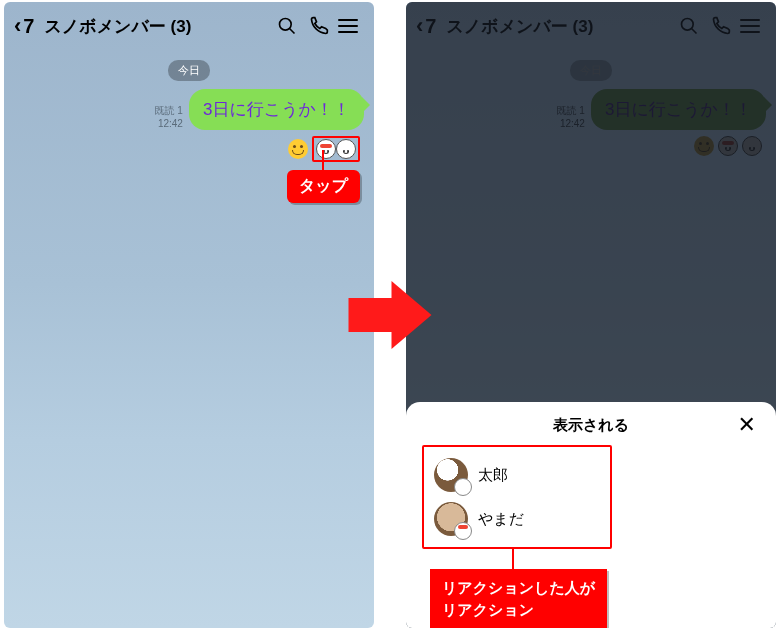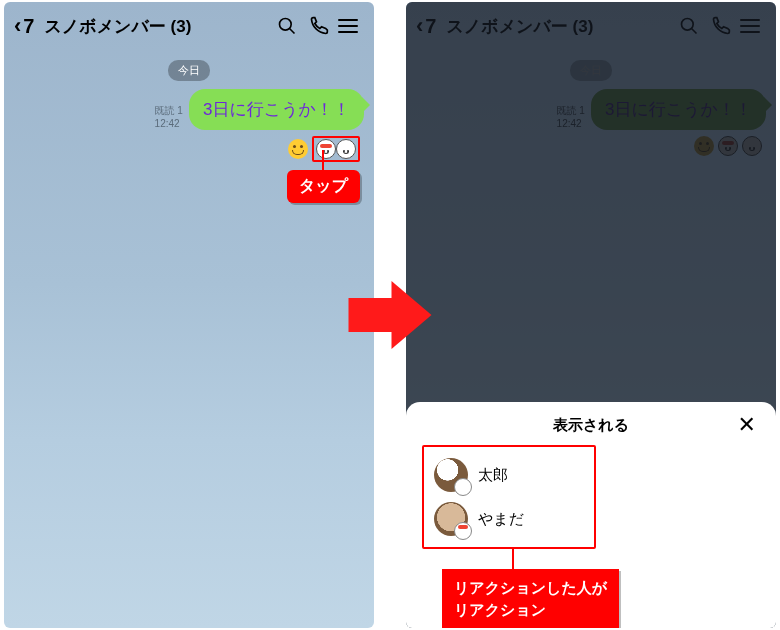--- a/index.html
+++ b/index.html
@@ -33,21 +33,21 @@
   .hdr svg { display:block; margin:auto; }
   .hamb { display:flex; flex-direction:column; gap:4px; width:20px; }
   .hamb span { display:block; height:2px; background:#000; border-radius:1px; }
 
   .date-pill {
     margin: 10px auto 6px; width: fit-content;
     background: rgba(0,0,0,0.28); color:#fff; font-size:11px;
     padding: 3px 10px; border-radius: 10px;
   }
   .msg-row { display:flex; justify-content:flex-end; align-items:flex-end; padding: 2px 10px; gap:6px;}
-  .meta { color:#5a6b7a; font-size:10px; line-height:1.3;margin-left:40px; }
+  .meta { text-align:right; color:#5a6b7a; font-size:10px; line-height:1.3;margin-left:40px; }
   .bubble {
     position:relative;
     background:#86de55; color:#6d28d9; font-size:17px; font-weight:500;
     padding:9px 14px; border-radius:16px; max-width:230px;
   }
   .bubble::after{
     content:""; position:absolute; right:-6px; top:8px;
     border:8px solid transparent; border-left-color:#86de55; border-right:0;
   }
   .react-row { display:flex; justify-content:flex-end; gap:4px; padding:4px 14px 0 0; align-items:center;}
@@ -98,35 +98,35 @@
 
   .sheet {
     position:absolute; left:0; right:0; bottom:0; z-index:5;
     background:#fff; border-radius:14px 14px 0 0;
     padding:14px 16px 18px;
     height:226px;
   }
   .sheet-hdr{display:flex;align-items:center;justify-content:center;position:relative;margin-bottom:10px;}
   .sheet-title{font-size:15px;font-weight:700;}
   .sheet-close{position:absolute;right:4px;top:-2px;font-size:22px;line-height:1;cursor:pointer;}
-  .people-box{border:2px solid #ff0000;padding:6px 8px;width:174px;border-radius:2px;}
+  .people-box{border:2px solid #ff0000;padding:6px 8px;width:190px;border-radius:2px;}
   .person{display:flex;align-items:center;gap:10px;padding:5px 2px;}
   .avatar{width:34px;height:34px;border-radius:50%;position:relative;flex:0 0 auto;}
   .avatar.cat{background:radial-gradient(circle at 40% 35%, #fff 0 35%, #7a5a3c 36% 100%);}
   .avatar.dog{background:radial-gradient(circle at 50% 45%, #d8b999 0 55%, #7a5a3c 56% 100%);}
   .avatar .badge{
     position:absolute;right:-4px;bottom:-4px;width:18px;height:18px;border-radius:50%;
     background:#fff;border:1px solid #888;
   }
   .avatar .badge.red-hat::before{content:"";position:absolute;left:3px;right:3px;top:2px;height:4px;background:#e43;border-radius:2px;}
   .pname{font-size:15px;}
   .people-line{width:2px;height:20px;background:#f00;margin-left:90px;}
   .people-caption{
     background:#ff0000;color:#fff;font-weight:700;font-size:15px;
-    padding:8px 12px;line-height:1.45;width:fit-content;margin-left:20px;
+    padding:8px 12px;line-height:1.45;width:fit-content;margin-left:8px;
     box-shadow:2px 2px 0 rgba(0,0,0,0.25);
   }
 
   
   .big-arrow{
     position:absolute; left:50%; top:50%; transform:translate(-50%,-50%);
     z-index:20;
   }
   .big-arrow .shaft{width:44px;height:34px;background:#ff1a1a;display:inline-block;vertical-align:middle;}
   .big-arrow .head{

